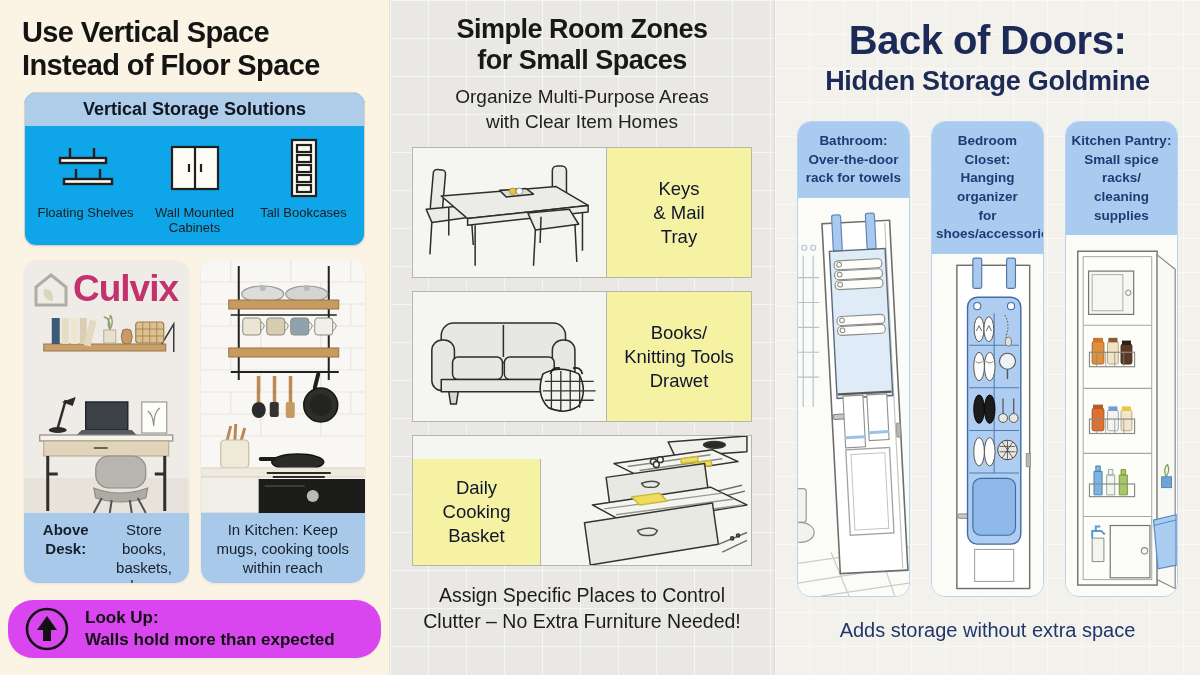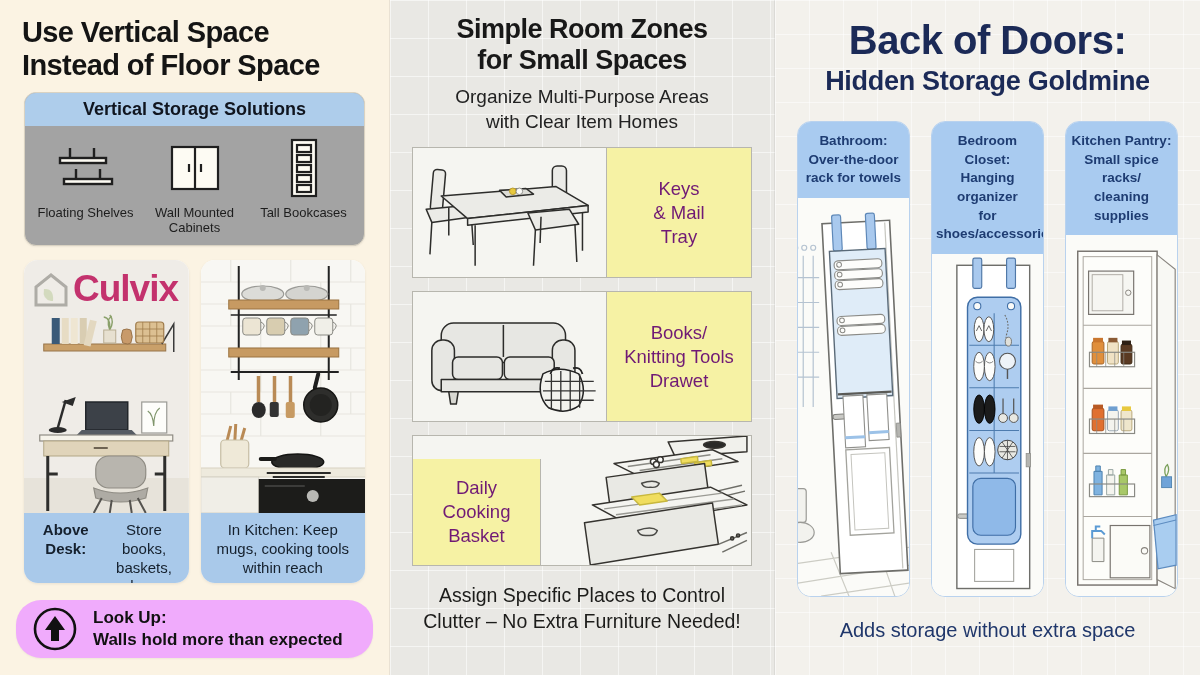--- a/index.html
+++ b/index.html
@@ -3,51 +3,51 @@
 <meta charset="utf-8">
 <style>
   * { margin:0; padding:0; box-sizing:border-box; }
   html,body { width:1200px; height:675px; overflow:hidden; }
   body { font-family:"Liberation Sans", sans-serif; display:flex; background:#f3f1ec; }
   .pre { white-space:pre-line; }
 
   
   .panel-left { width:390px; height:675px; background:#fbf3e3; flex:none; position:relative; border-right:1px solid rgba(0,0,0,.07); }
   .left-title { margin:16px 0 0 22px; font-size:29px; font-weight:800; line-height:1.13; letter-spacing:-.6px; color:#141414; }
-  .solutions-card { margin:10px 24px 0; background:#a3a3a3; border:1px solid #d9d2c2; border-radius:12px; box-shadow:0 1px 2px rgba(0,0,0,.06); overflow:hidden; }
+  .solutions-card { margin:10px 24px 0; background:#0ea5e9; border:1px solid #d9d2c2; border-radius:12px; box-shadow:0 1px 2px rgba(0,0,0,.06); overflow:hidden; }
   .solutions-header { background:#aecdeb; text-align:center; padding:6px 4px; font-size:18px; font-weight:700; color:#10151f; }
   .solutions-icons { display:flex; padding:12px 6px 10px; }
   .solution { flex:1; display:flex; flex-direction:column; }
   .solution .icon-box { height:60px; display:flex; align-items:center; justify-content:center; }
   .solution .label { margin-top:7px; font-size:13px; line-height:1.18; text-align:center; color:#1d1d1d; }
 
   .photos-row { display:flex; gap:12px; margin:14px 24px 0; height:323px; }
   .photo-card { flex:1; border-radius:14px; overflow:hidden; background:#fff; display:flex; flex-direction:column; box-shadow:0 1px 3px rgba(0,0,0,.08); position:relative; }
   .photo { flex:1; min-height:0; }
   .photo svg { width:100%; height:100%; display:block; }
   .watermark { position:absolute; top:8px; left:6px; display:flex; align-items:center; gap:1px; opacity:.88; }
   .watermark .wm-text { font-size:37px; font-weight:800; color:#be185d; letter-spacing:-1px; }
   .caption { flex:none; height:70px; background:#a9c9ea; text-align:center; padding:8px 4px; font-size:15px; line-height:1.25; color:#15202d; display:flex; flex-direction:row; justify-content:center; }
   .caption .caption-lead { font-weight:700; }
   .caption .caption-lead:empty { display:none; }
 
-  .lookup-box { margin:17px 16px 0; background:#f0abfc; border-radius:25px; display:flex; align-items:center; gap:15px; padding:8px 16px; height:58px; box-shadow:0 1px 2px rgba(0,0,0,.05); }
+  .lookup-box { margin:17px 8px 0; background:#d946ef; border-radius:25px; display:flex; align-items:center; gap:15px; padding:8px 16px; height:58px; box-shadow:0 1px 2px rgba(0,0,0,.05); }
   .lookup-text { font-size:17px; font-weight:700; line-height:1.3; color:#111; }
 
   
   .panel-middle { width:385px; height:675px; flex:none; background-color:#e9e8e4;
     background-image:linear-gradient(to right, rgba(255,255,255,.55) 1px, transparent 1px),
                      linear-gradient(to bottom, rgba(255,255,255,.55) 1px, transparent 1px);
     background-size:38px 38px; padding-top:14px; border-right:1px solid rgba(0,0,0,.06); }
   .mid-title { text-align:center; font-size:27px; font-weight:800; line-height:1.15; letter-spacing:-.5px; color:#181818; }
   .mid-subtitle { text-align:center; font-size:19px; line-height:1.3; color:#222; margin-top:9px; }
   .zone-row { display:flex; margin:13px 22px 0; height:131px; border:1px solid #b7b6ae; background:#f5f5f1; }
   .zone-illo { flex:1; min-width:0; }
   .zone-illo svg { width:100%; height:100%; display:block; }
-  .zone-label { flex:none; background:#f6f2a4; display:flex; align-items:center; justify-content:center; text-align:center; font-size:18.5px; line-height:1.3; color:#701a75; }
+  .zone-label { flex:none; background:#f6f2a4; display:flex; align-items:center; justify-content:center; text-align:center; font-size:18.5px; line-height:1.3; color:#0f172a; }
   .zone-label.right { width:145px; border-left:1px solid #b7b6ae; }
   .zone-label.left { width:128px; border-right:1px solid #b7b6ae;margin-top:23px; }
   .mid-footer { text-align:center; font-size:19.5px; line-height:1.3; color:#1c1c1a; margin-top:17px; }
 
   
   .panel-right { width:425px; height:675px; flex:none; background-color:#f3f1ec;
     background-image:linear-gradient(to right, rgba(255,255,255,.5) 1px, transparent 1px),
                      linear-gradient(to bottom, rgba(255,255,255,.5) 1px, transparent 1px);
     background-size:34px 34px; padding-top:18px; }
   .right-title-1 { text-align:center; font-size:40px; font-weight:800; letter-spacing:-.5px; color:#1b2a57; }

